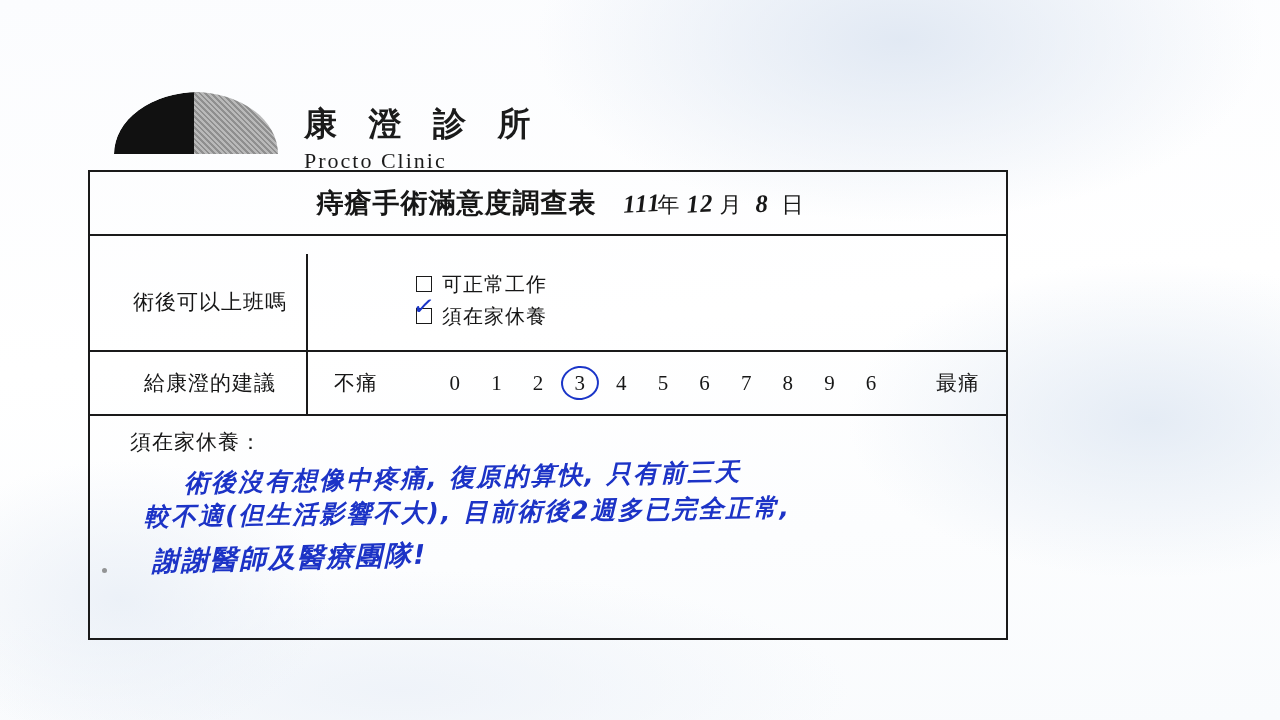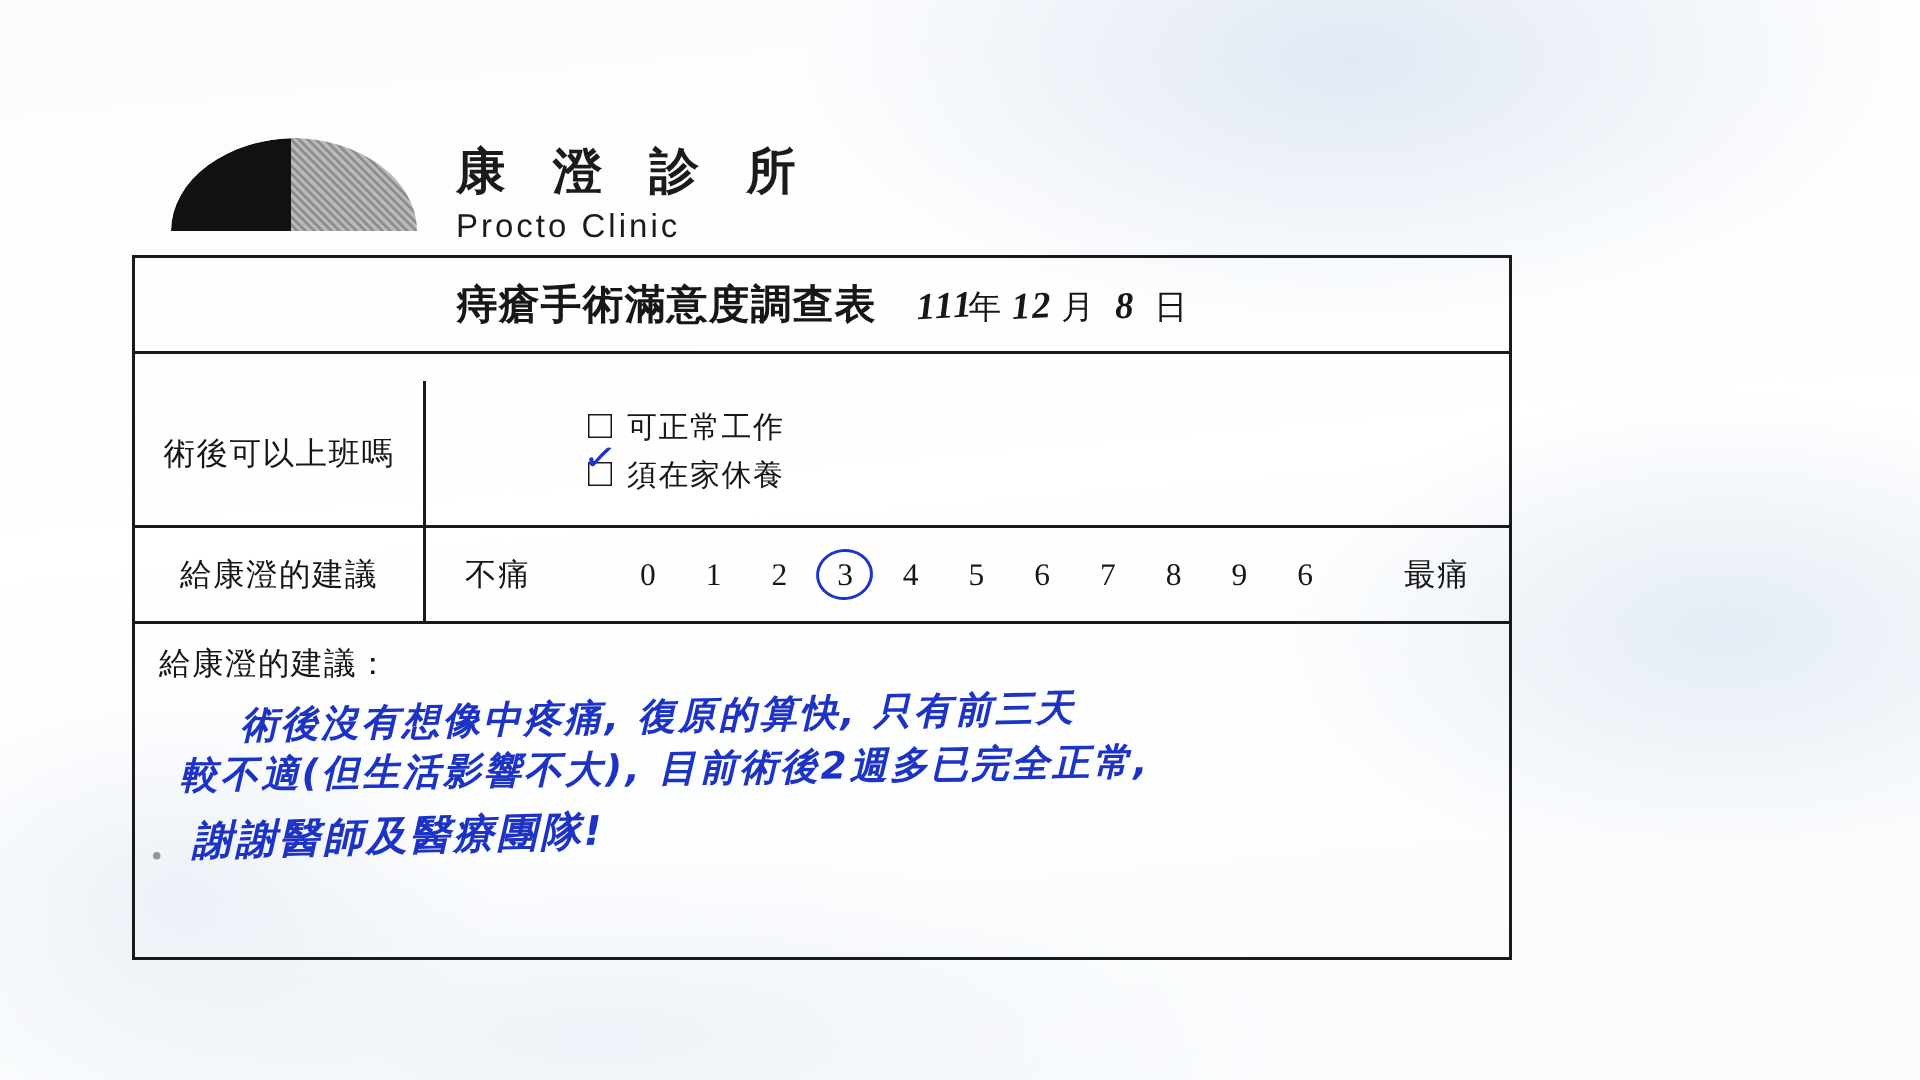--- a/index.html
+++ b/index.html
@@ -60,45 +60,46 @@
     clip-path: ellipse(84px 62px at 84px 62px);
   }
   .logo .fan-right {
     left: 80px;
     background: repeating-linear-gradient(45deg, #b9b9b9 0 2px, #8f8f8f 2px 4px);
     clip-path: ellipse(84px 62px at 0px 62px);
   }
   .clinic-names {
     position: absolute;
     left: 216px;
-    top: 8px;
+    top: 18px;
   }
   .clinic-zh {
     font-size: 33px;
     letter-spacing: 10px;
     color: #1b1b1b;
     font-family: "DejaVu Serif", serif;
     font-weight: 600;
   }
   .clinic-en {
     font-size: 22px;
     letter-spacing: 2px;
     color: #1b1b1b;
-    font-family: Liberation Sans, sans-serif;
+    font-family: Liberation Serif, serif;
     margin-top: 1px;
   }
 
   
   .table {
     border: 2px solid #1a1a1a;
     border-bottom-width: 2px;
   }
   .row {
     display: flex;
     border-bottom: 2px solid #1a1a1a;
+    padding-left: 24px;
   }
   .row:last-child { border-bottom: none; }
 
   .title-row {
     height: 62px;
     align-items: center;
     justify-content: center;
     position: relative;
   }
   .title-inner {
@@ -335,21 +336,21 @@
             <span class="num">7</span>
             <span class="num">8</span>
             <span class="num">9</span>
             <span class="num">6</span>
           </span>
           <span class="pain-end">最痛</span>
         </div>
       </div>
 
       <div class="row sugg-row">
-        <div class="sugg-label">給康澄的建議：</div>
+        <div class="sugg-label">須在家休養：</div>
         <div class="handwriting">
           <div class="hw-line hw1">術後沒有想像中疼痛, 復原的算快, 只有前三天</div>
           <div class="hw-line hw2">較不適(但生活影響不大), 目前術後2週多已完全正常,</div>
           <div class="hw-line hw3">謝謝醫師及醫療團隊!</div>
         </div>
         <div class="smudge"></div>
       </div>
 
     </div>
   </div>

